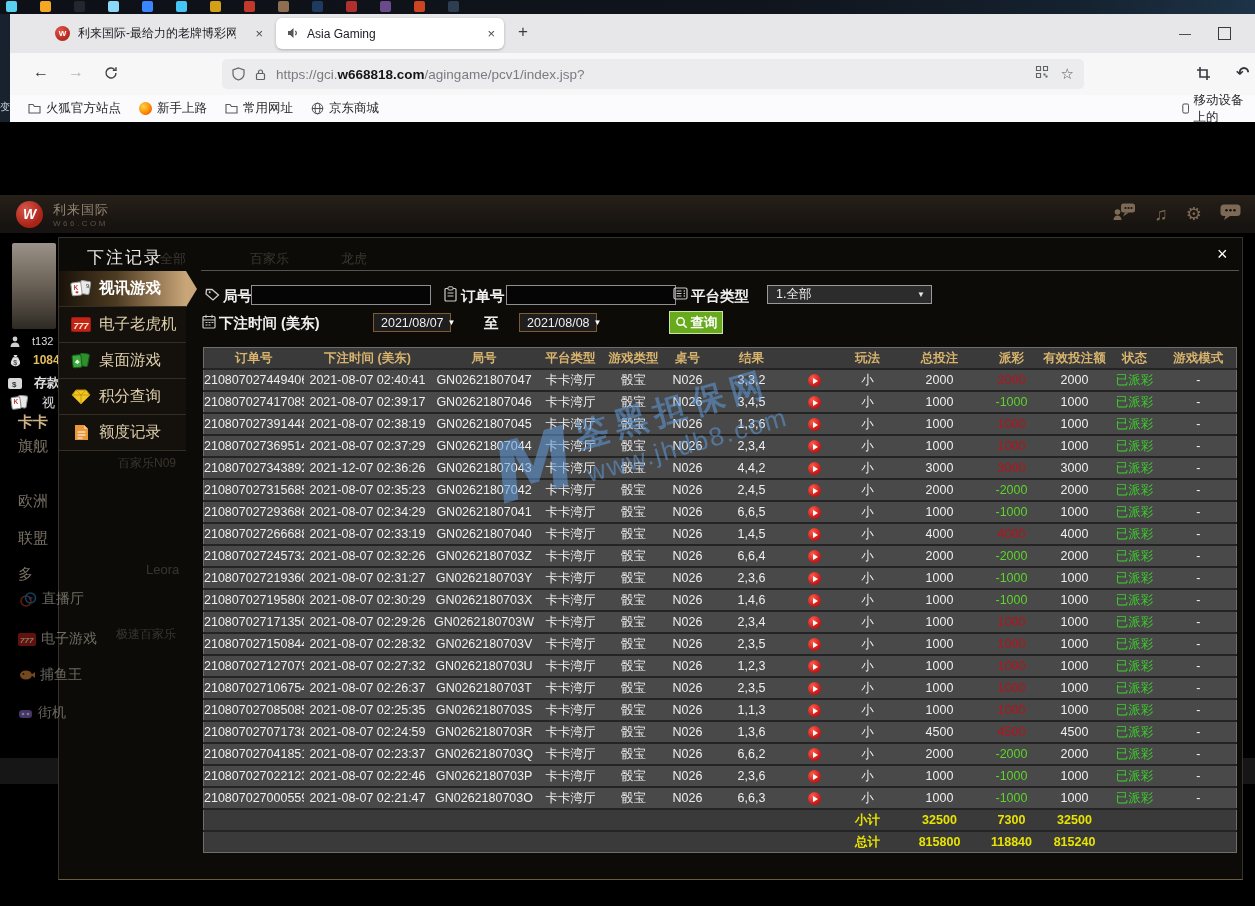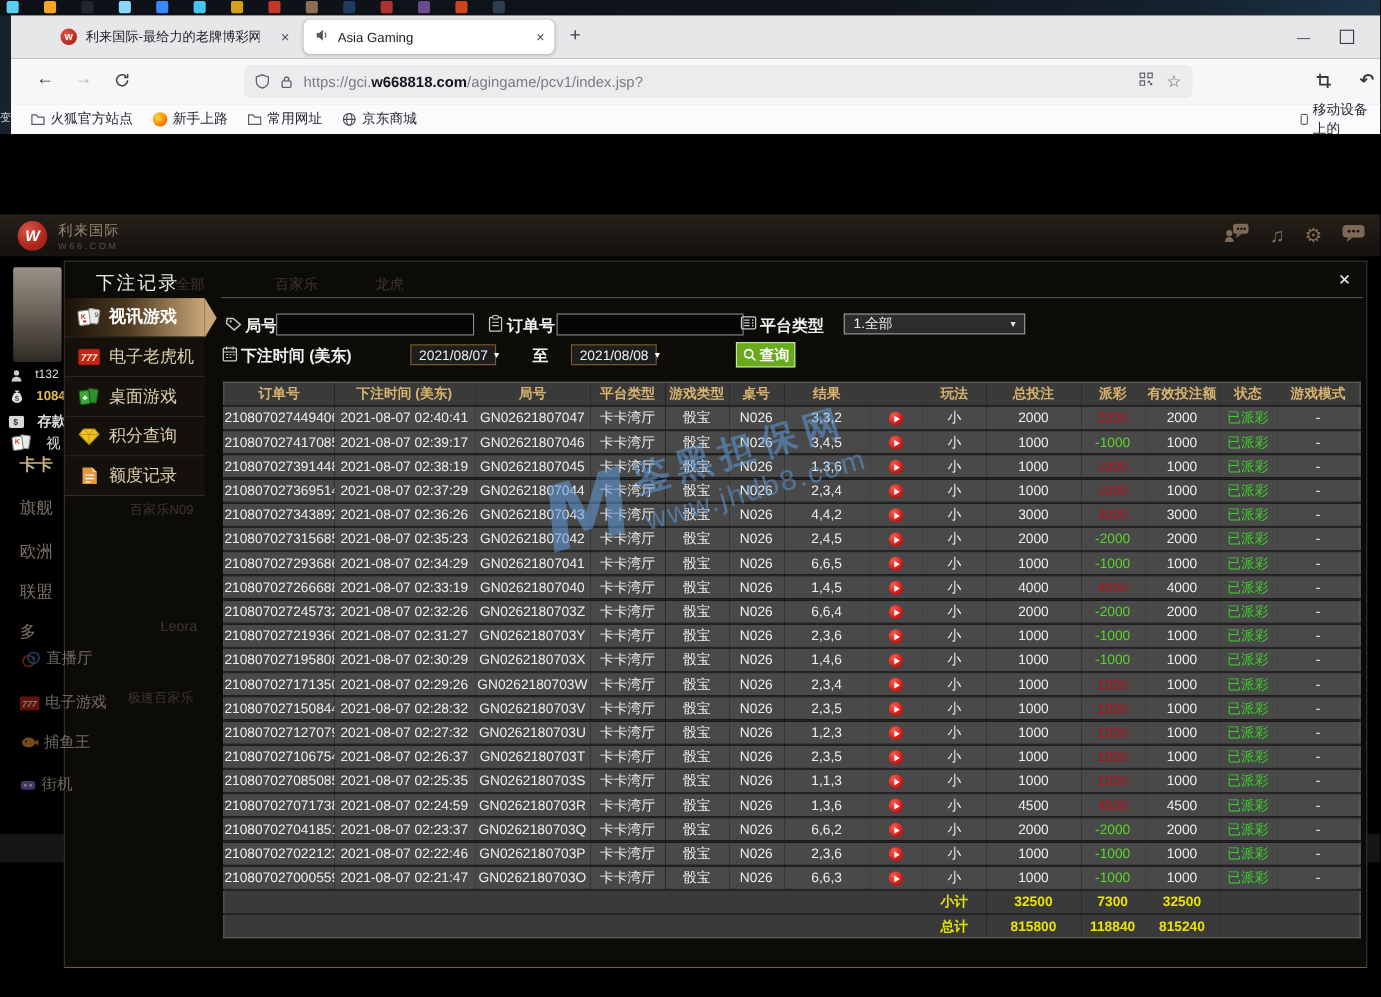--- a/index.html
+++ b/index.html
@@ -308,21 +308,21 @@
       </span>
       <span class="lob" style="left:10px;top:157px;font-size:13px;">
         <svg width="20" height="16" viewBox="0 0 20 16">
             <rect x="8" y="0.5" width="9" height="12" rx="1.5" transform="rotate(9 12 6)" fill="#e8e8e8" stroke="#888"></rect>
             <rect x="1.5" y="2" width="9" height="12" rx="1.5" transform="rotate(-7 6 8)" fill="#fff" stroke="#888"></rect>
             <text x="3.5" y="9" font-size="6.5" fill="#c0392b" font-weight="bold">K</text>
           </svg>
         <span>视</span>
       </span>
       <span class="lob hl" style="left:18px;top:176px;">卡卡</span>
-      <span class="lob dim" style="left:18px;top:215px;">旗舰</span>
+      <span class="lob dim" style="left:18px;top:200px;">旗舰</span>
       <span class="lob dim" style="left:18px;top:255px;">欧洲</span>
       <span class="lob dim" style="left:18px;top:292px;">联盟</span>
       <span class="lob dim" style="left:18px;top:328px;">多</span>
     </div>
 
     <div id="modal" class="abs">
       <span id="mtitle" class="abs">下注记录</span>
       <span id="mclose" class="abs">×</span>
       <div id="msep" class="abs"></div>
 
@@ -534,21 +534,21 @@
                 <td><span class="play-btn"></span></td>
                 <td>小</td>
                 <td>1000</td>
                 <td class="pos">1000</td>
                 <td>1000</td>
                 <td class="stat">已派彩</td>
                 <td>-</td>
               </tr>
               <tr>
                 <td>210807027343892</td>
-                <td>2021-08-07 02:36:26</td>
+                <td>2021-12-07 02:36:26</td>
                 <td>GN02621807043</td>
                 <td>卡卡湾厅</td>
                 <td>骰宝</td>
                 <td>N026</td>
                 <td>4,4,2</td>
                 <td><span class="play-btn"></span></td>
                 <td>小</td>
                 <td>3000</td>
                 <td class="pos">3000</td>
                 <td>3000</td>

